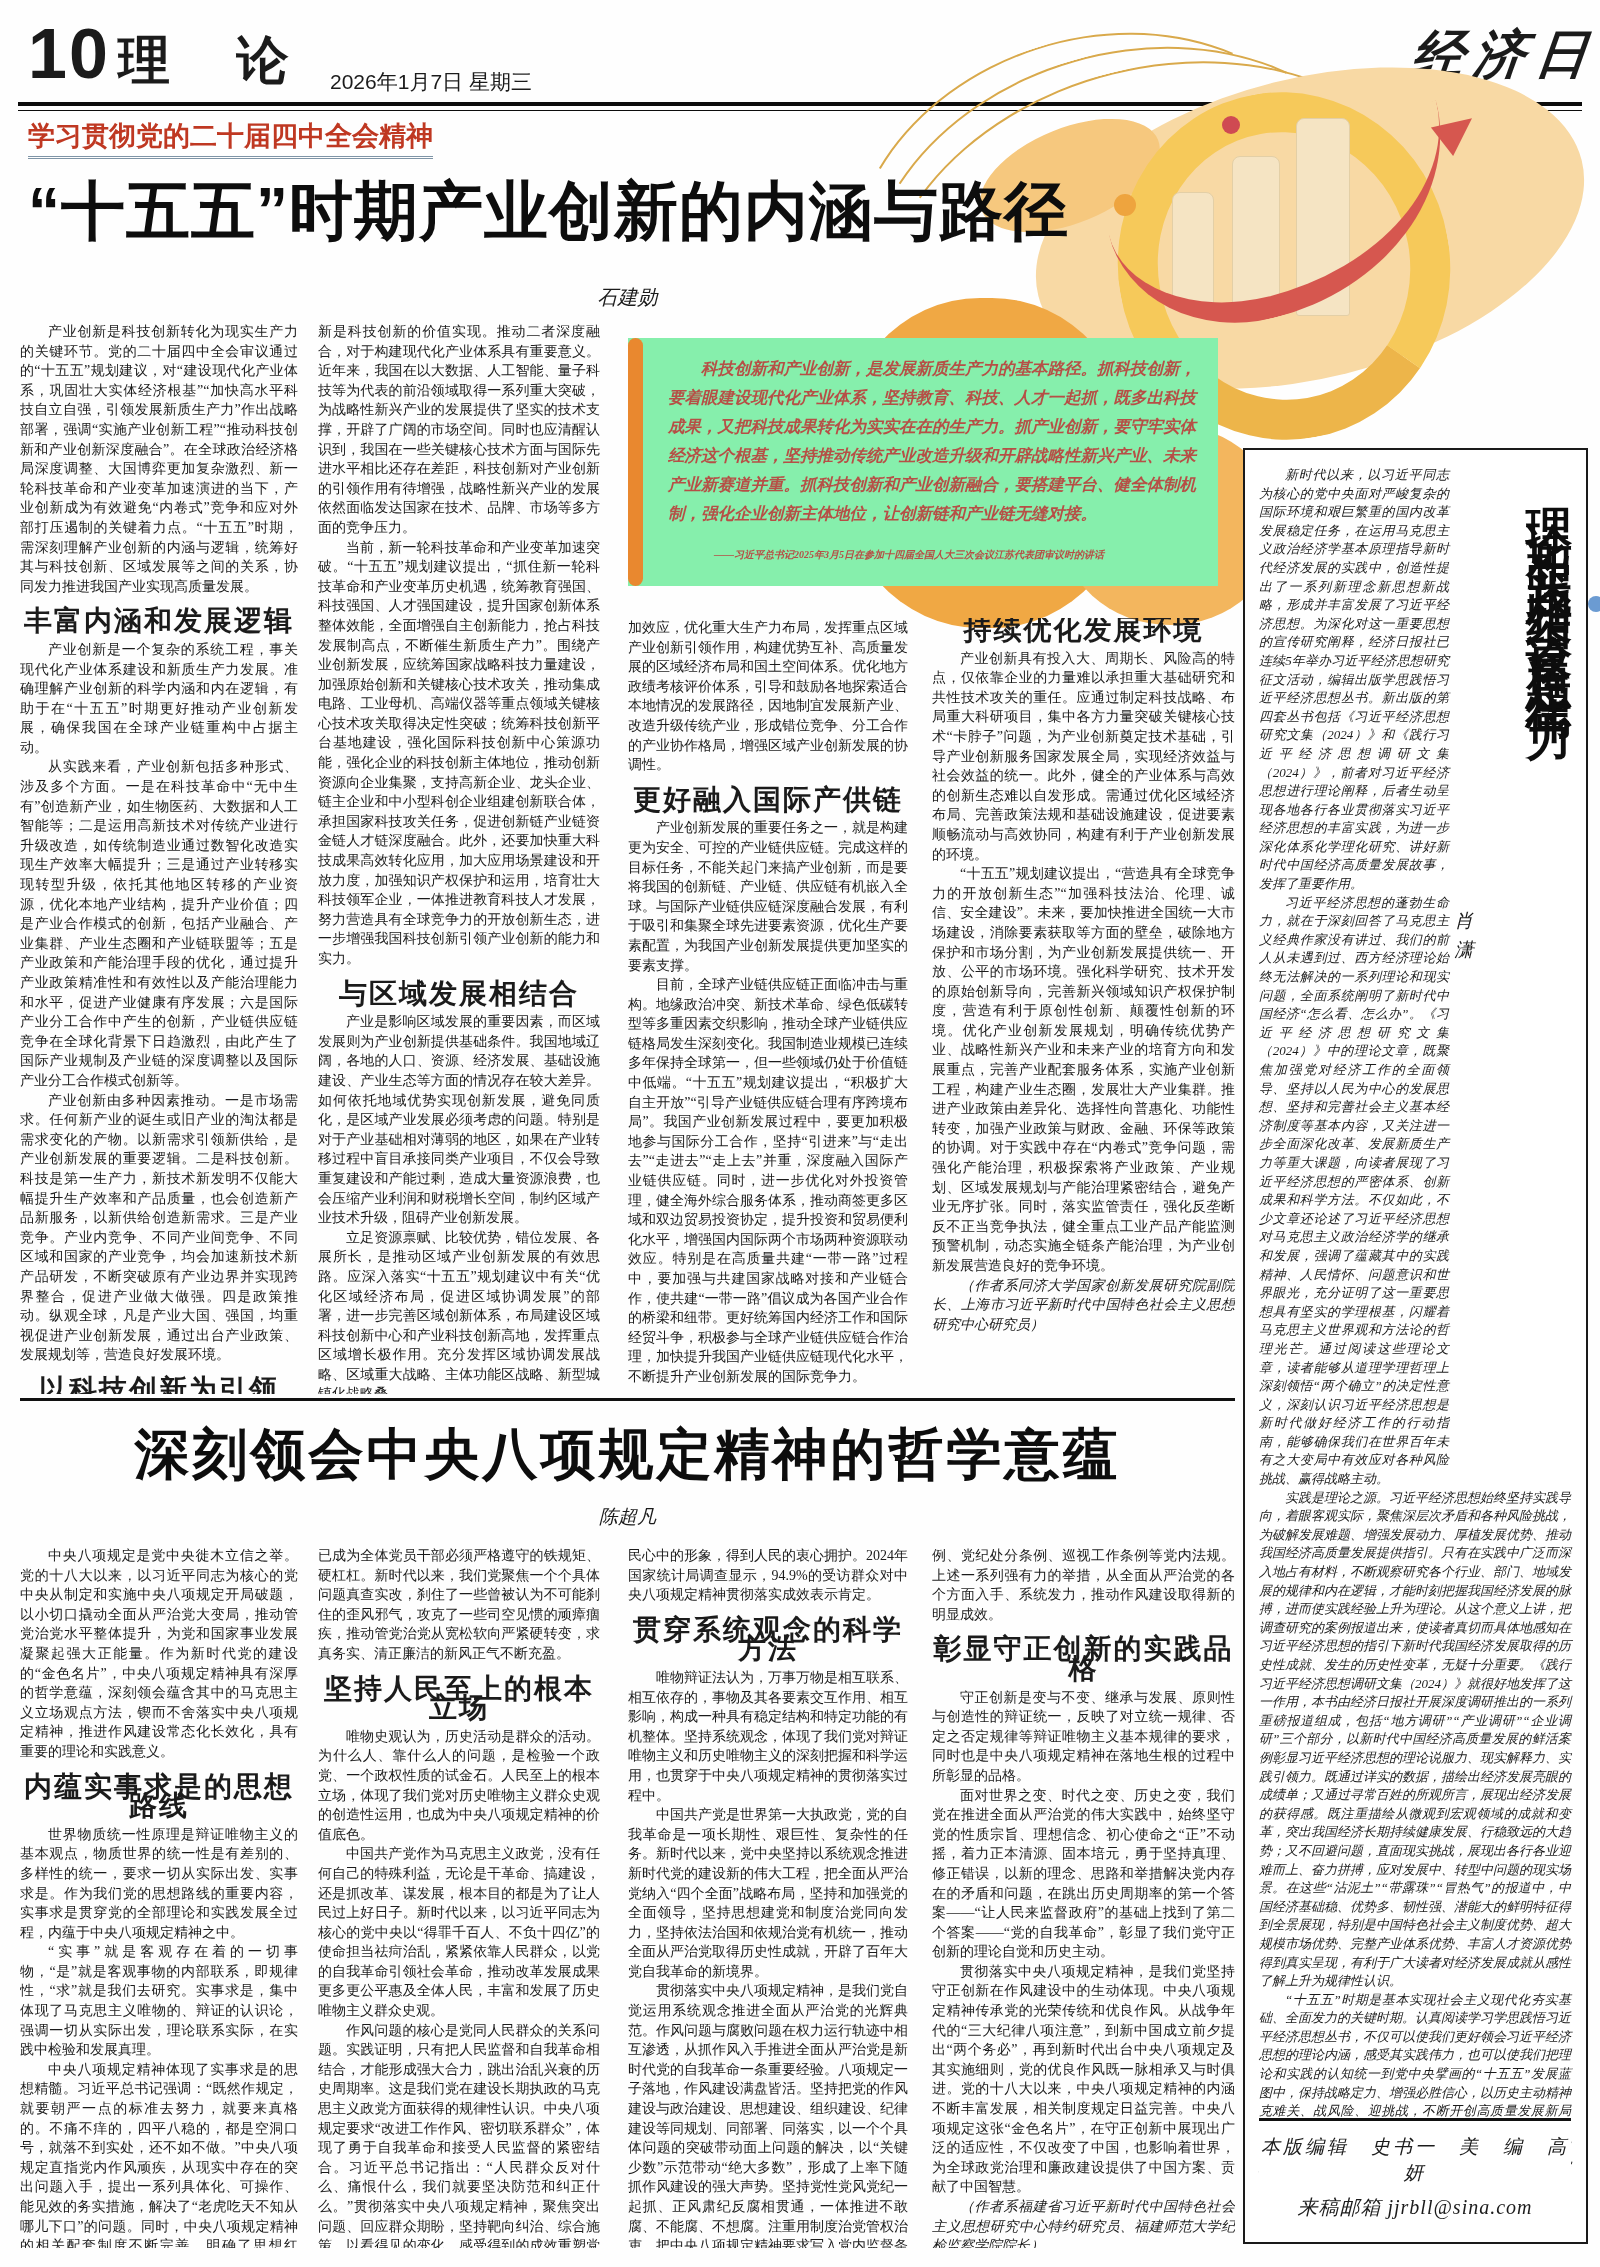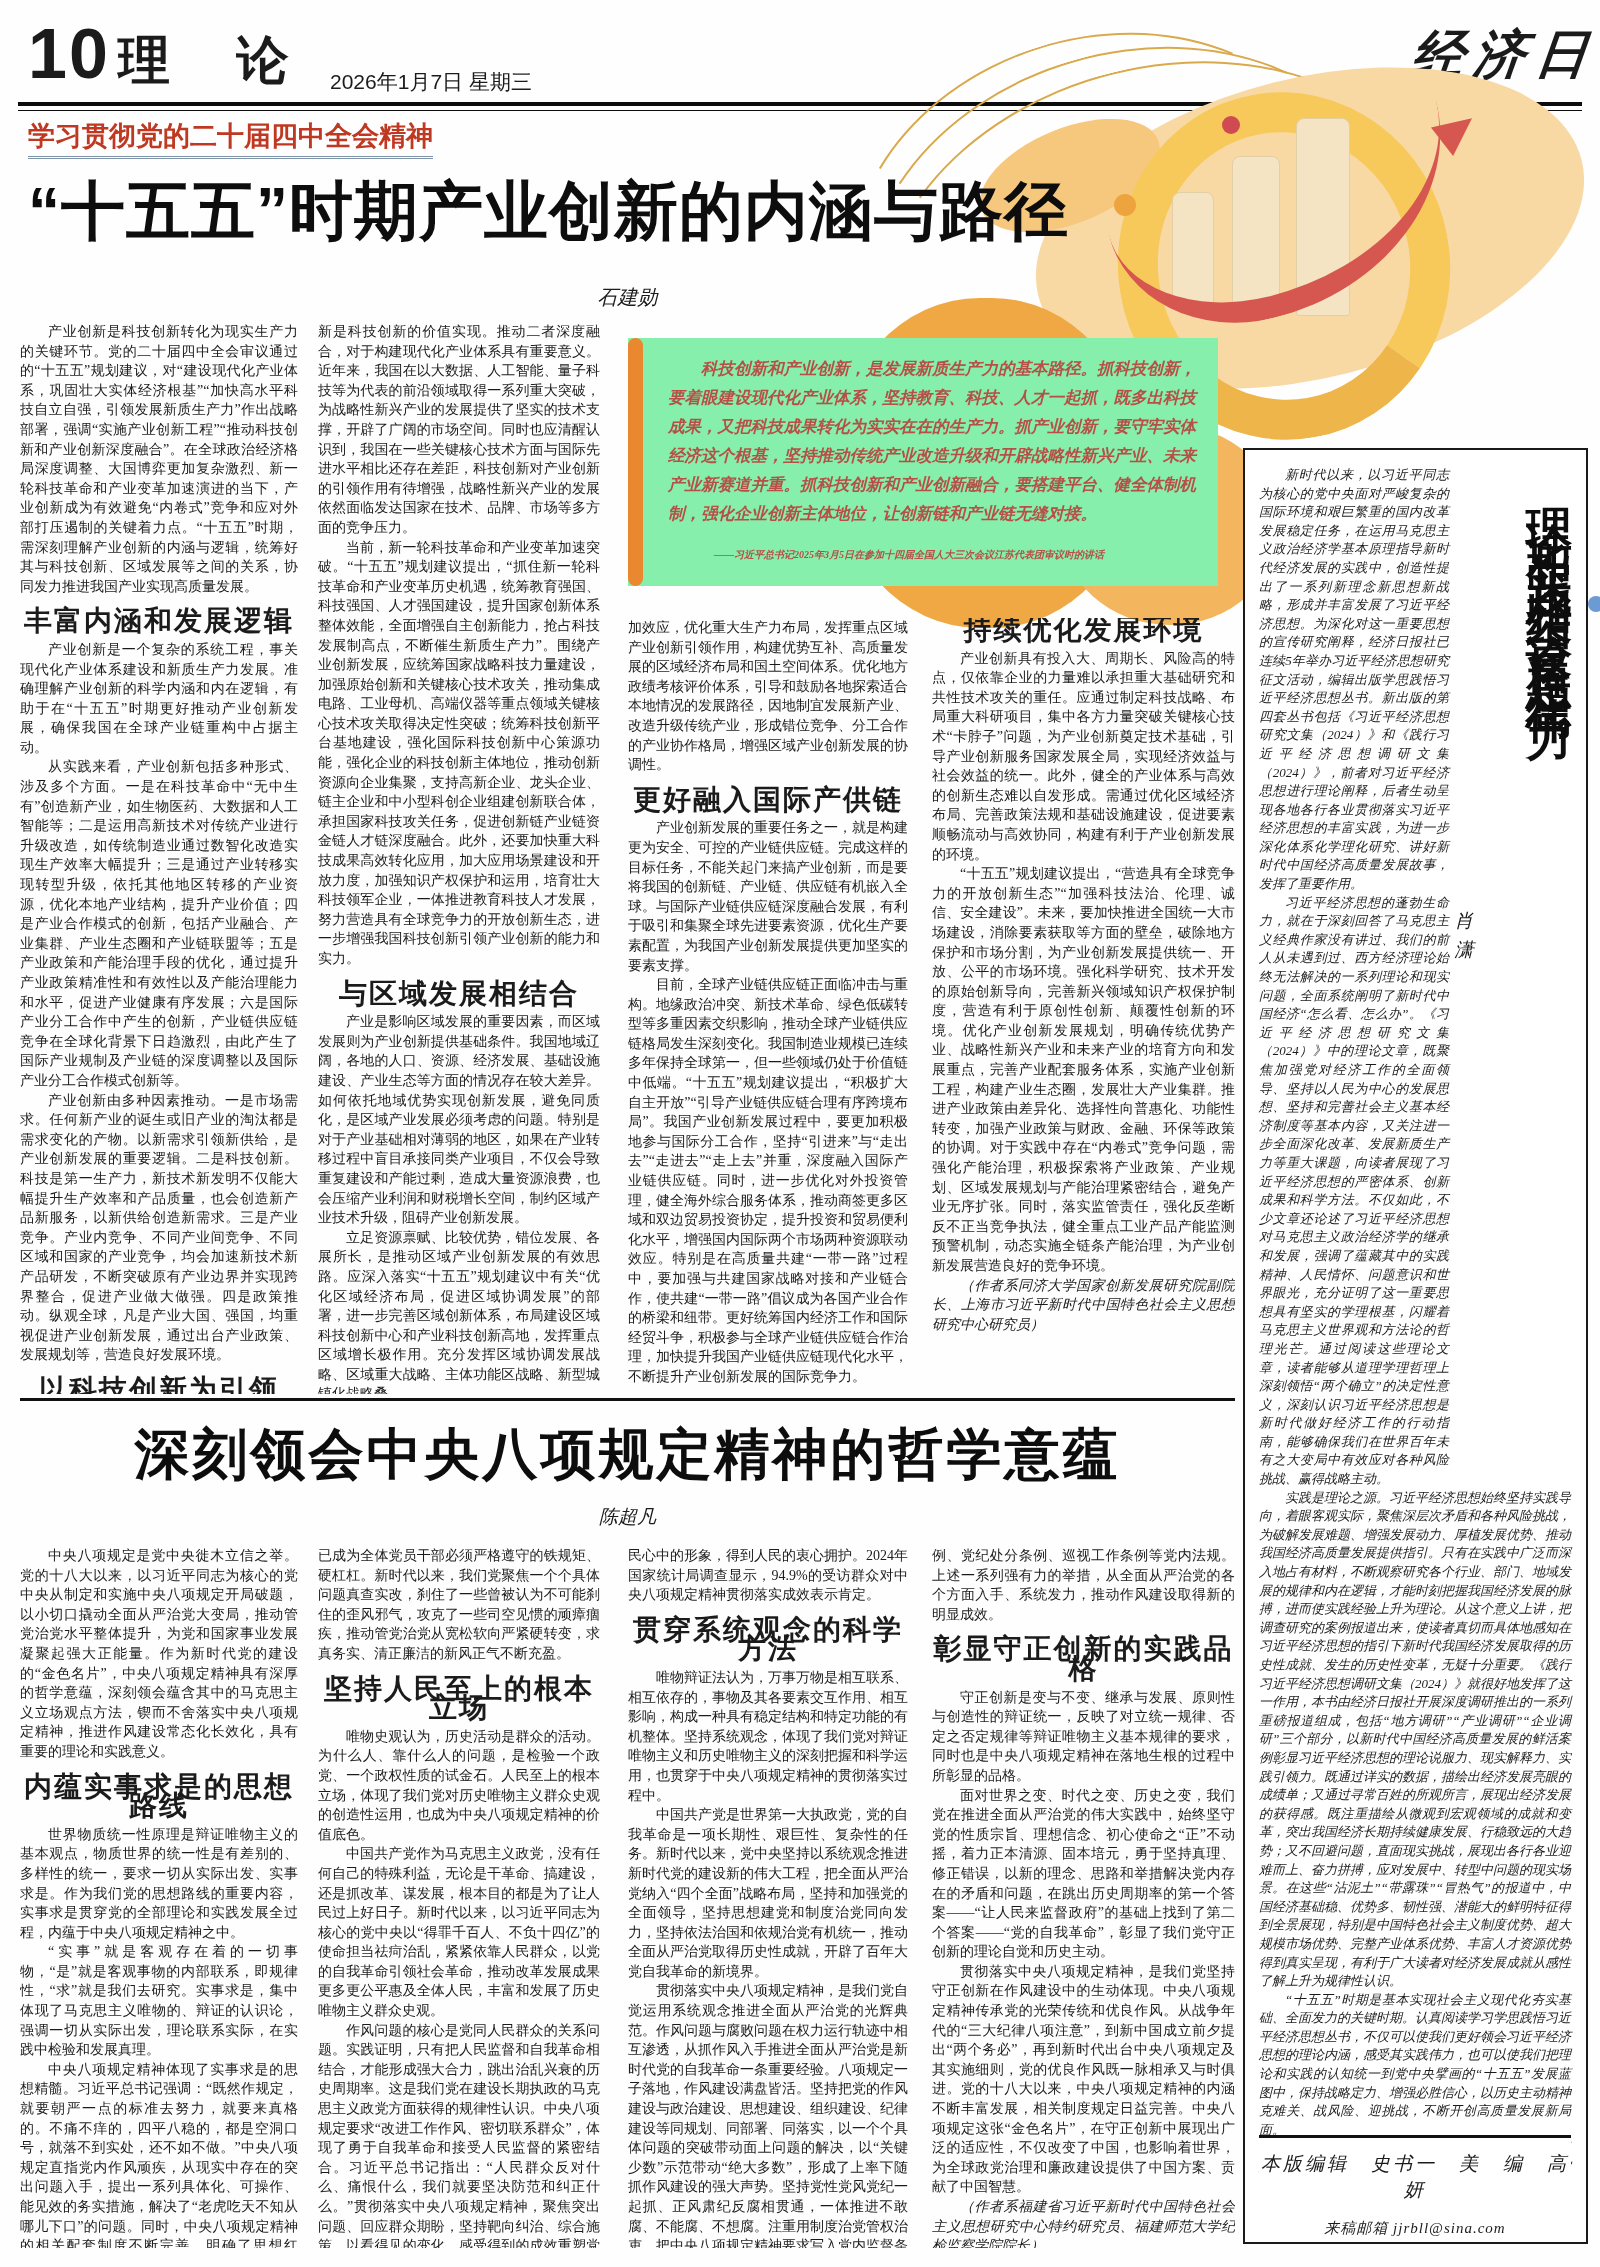--- a/index.html
+++ b/index.html
@@ -84,23 +84,23 @@
        border:2px solid #1a1a1a;box-sizing:border-box;padding:16px 15px 0 14px;overflow:hidden;}
   .v-block{float:right;width:122px;height:1010px;position:relative;}
   .v-title{position:absolute;right:-4px;top:4px;margin:0;writing-mode:vertical-rl;
        font-family:"Liberation Sans",sans-serif;font-size:46px;font-weight:900;line-height:1.1;
        letter-spacing:16px;color:#0d0d0d;}
   .v-author{position:absolute;left:2px;top:430px;writing-mode:vertical-rl;font-size:19px;
        font-style:italic;letter-spacing:12px;}
   .sidebar p{margin:0;font-size:13px;line-height:18.6px;text-align:justify;text-indent:2em;font-style:italic;}
   .sidebar p.s-note{font-style:italic;}
   .s-footer{position:absolute;left:14px;right:15px;bottom:0;background:#fff;border-top:3px solid #111;
-       text-align:center;padding:13px 0 4px;}
+       text-align:center;padding:13px 0 21px;}
   .s-footer .f1{font-size:19px;font-style:italic;letter-spacing:3px;}
-  .s-footer .f2{font-size:15px;font-style:italic;margin-top:16px;letter-spacing:1px;}
+  .s-footer .f2{font-size:20px;font-style:italic;margin-top:8px;letter-spacing:1px;}
 </style>
 </head>
 <body>
 
 <div class="page">
 
   <div class="page-no">10</div>
   <div class="section-name">理 论</div>
   <div class="date-line">2026年1月7日 星期三</div>
   <div class="paper-logo">经济日报</div>

